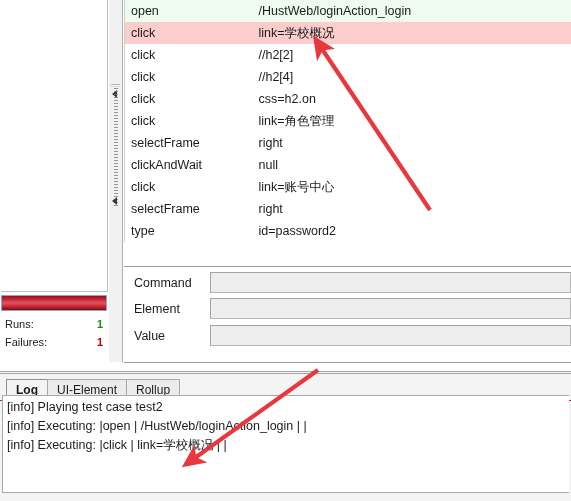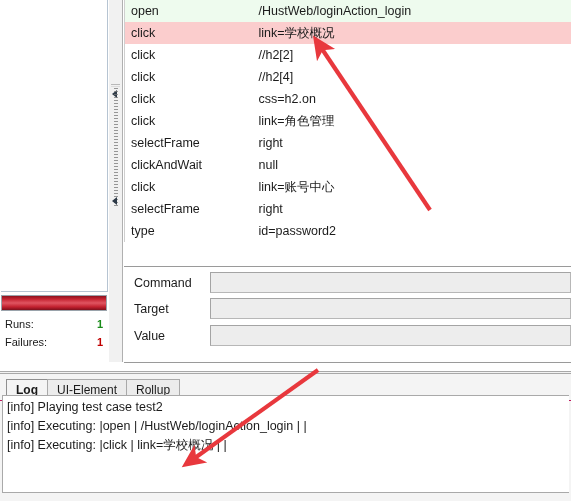--- a/index.html
+++ b/index.html
@@ -341,21 +341,21 @@
           </tbody>
       </table>
     </div>
 
     <div class="form-pane">
       <div class="form-row r1">
         <div class="form-label">Command</div>
         <input class="form-input" type="text" value="" style="">
       </div>
       <div class="form-row r2">
-        <div class="form-label">Target</div>
+        <div class="form-label">Element</div>
         <input class="form-input" type="text" value="" style="">
       </div>
       <div class="form-row r3">
         <div class="form-label">Value</div>
         <input class="form-input" type="text" value="" style="">
       </div>
     </div>
     <div class="form-sep"></div>
     <div class="top-divider"></div>
   </div>

